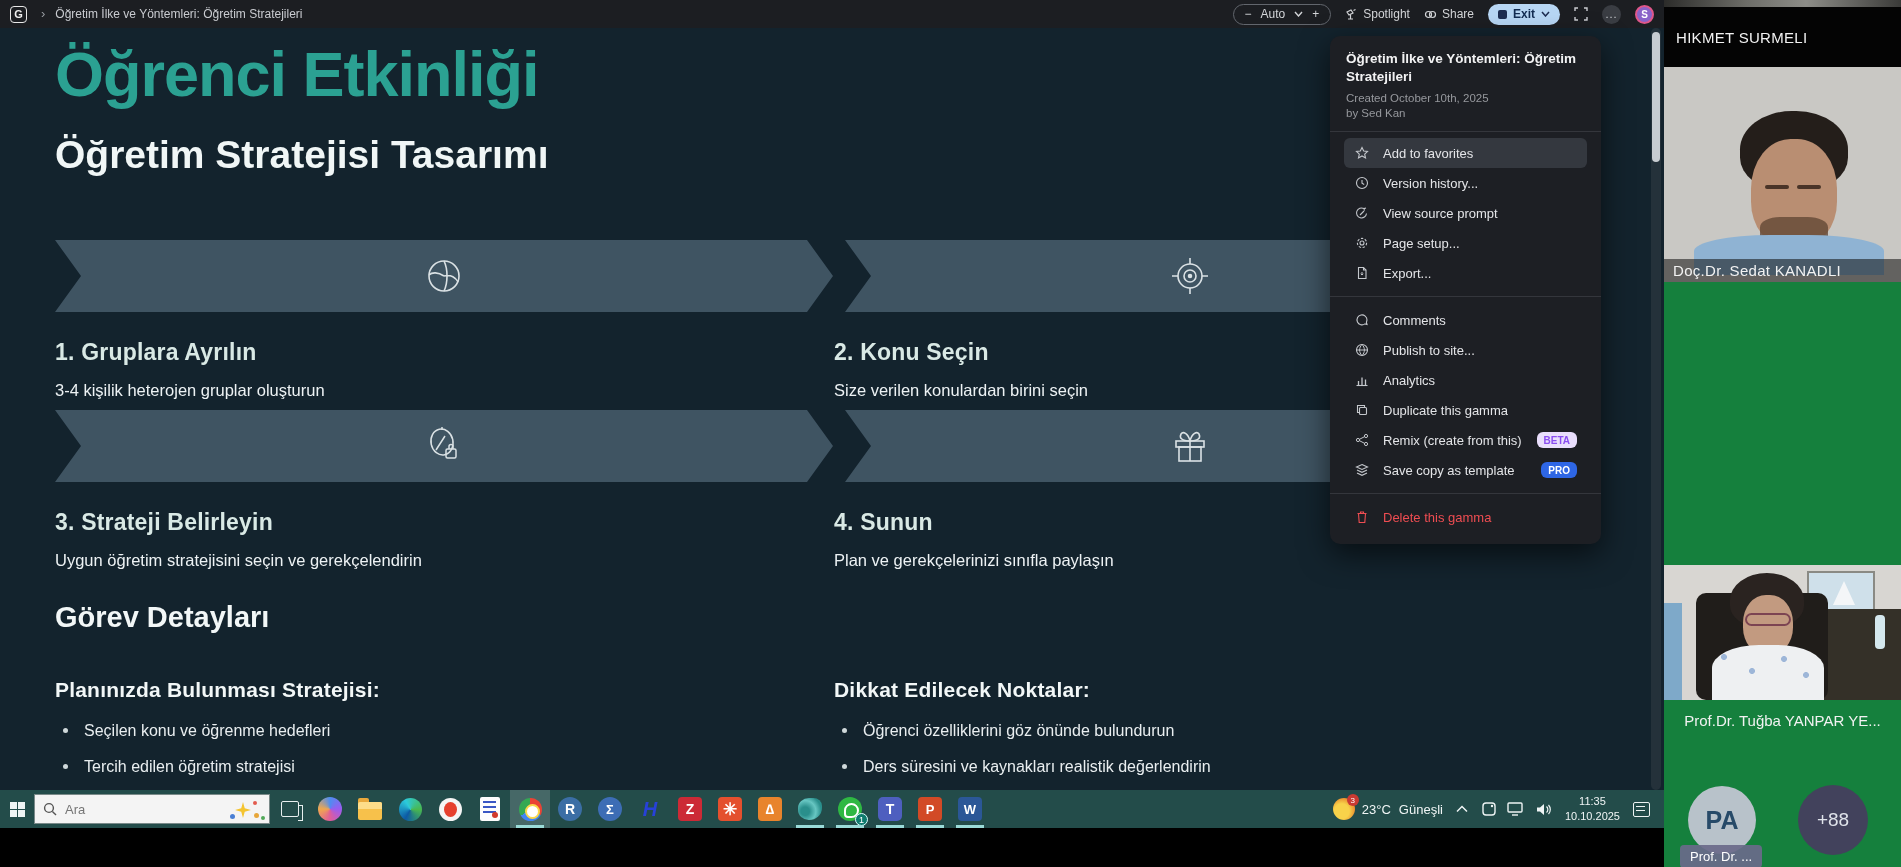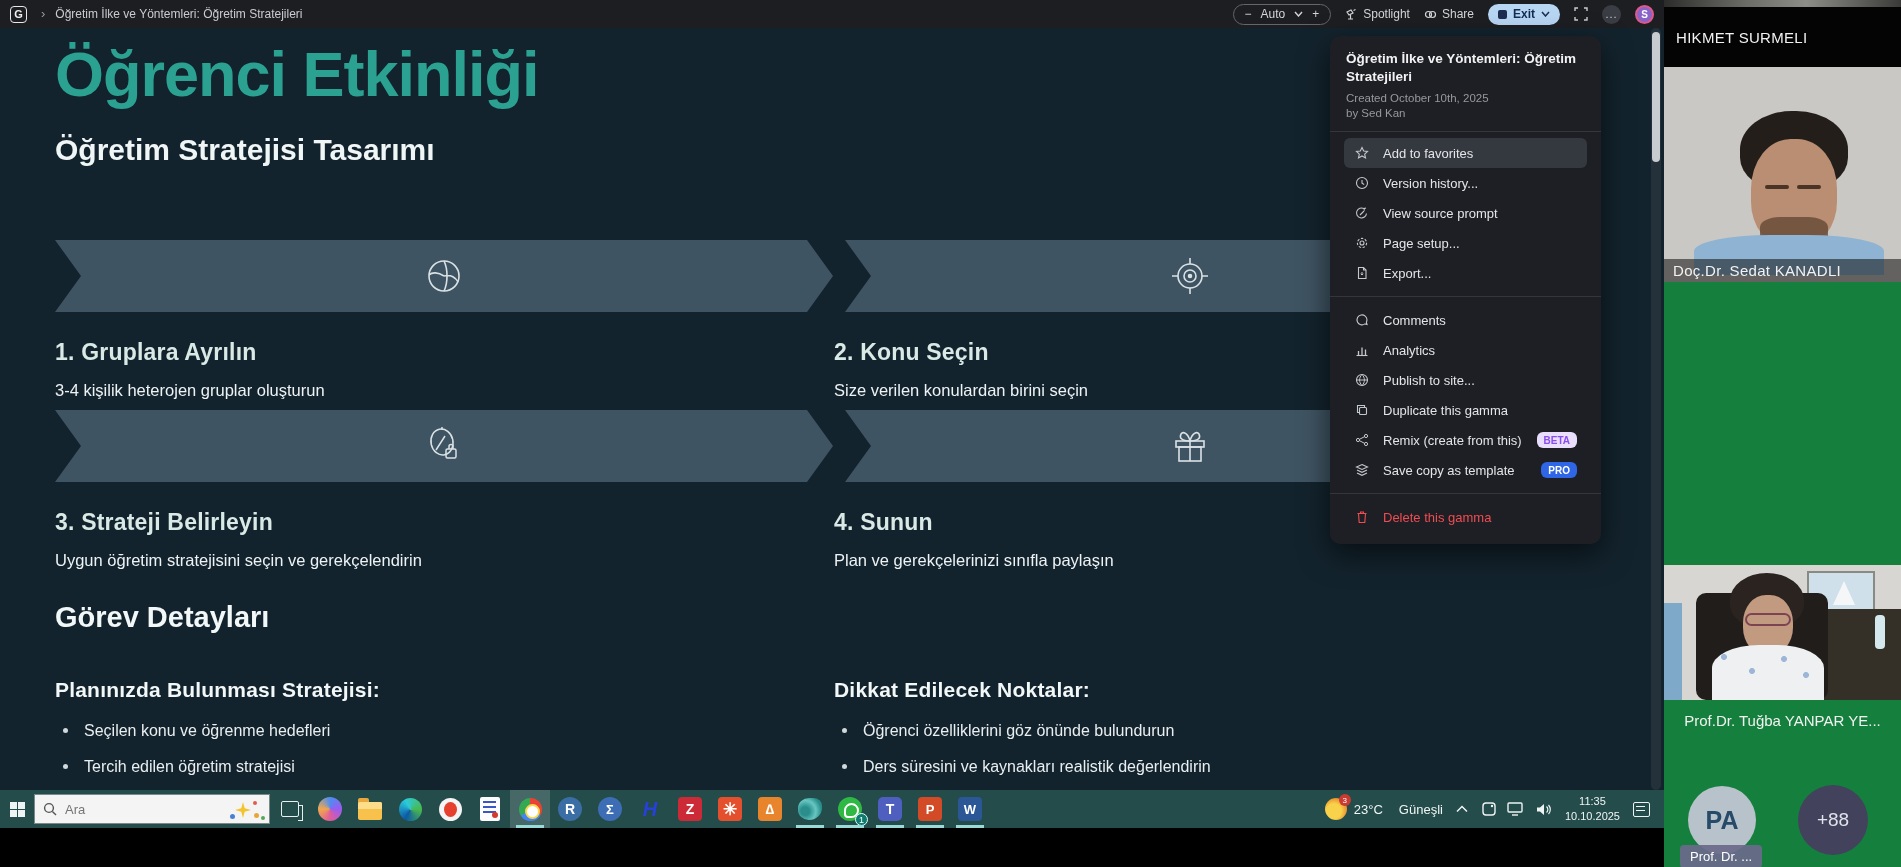--- a/index.html
+++ b/index.html
@@ -26,21 +26,21 @@
                height:21px; padding:0 10px; color:#132c52; font-size:12px; font-weight:700; }
   .exit-sq { width:9px; height:9px; background:#1d2c50; border-radius:2px; }
   .more-btn { width:19px; height:19px; border-radius:50%; background:#3a3d43; color:#cfd2d6;
               display:flex; align-items:center; justify-content:center; font-size:11px; letter-spacing:1px; }
   .avatar { width:19px; height:19px; border-radius:50%; background:#8a63c9; border:2px solid #e0578a;
             color:#fff; font-size:10px; font-weight:700; display:flex; align-items:center; justify-content:center; }
 
   
   .slide { position:absolute; left:0; top:28px; width:1664px; height:762px; background:#13232d; overflow:hidden; z-index:1; }
   .slide-title { position:absolute; left:55px; top:10px; font-size:63px; font-weight:600; letter-spacing:-1px; color:#2ba192; }
-  .slide-subtitle { position:absolute; left:55px; top:105px; font-size:30px; font-weight:700; color:#f0f6f6; }
+  .slide-subtitle { position:absolute; left:55px; top:105px; font-size:39px; font-weight:700; color:#f0f6f6; }
 
   .banner { position:absolute; height:72px; background:#3f5462; display:flex; align-items:center; justify-content:center;
             clip-path:polygon(0 0, calc(100% - 26px) 0, 100% 50%, calc(100% - 26px) 100%, 0 100%, 26px 50%); }
   .banner svg { display:block; opacity:.92; }
   .b1 { left:55px;  top:212px; width:778px; }
   .b2 { left:845px; top:212px; width:690px; }
   .b3 { left:55px;  top:382px; width:778px; }
   .b4 { left:845px; top:382px; width:690px; }
 
   .step-text { position:absolute; }
@@ -127,21 +127,21 @@
   .spss { background:#3d6db5; font-size:13px; }
   .hblue { color:#2741d8; font-style:italic; font-size:20px; font-weight:700; }
   .burst { background:#e4502e; border-radius:4px; font-size:17px; }
   .ofig { background:#e8842c; border-radius:4px; font-size:14px; }
 
   .tray { margin-left:auto; display:flex; align-items:center; gap:13px; padding-right:14px; color:#f0f5f5; }
   .weather { display:flex; align-items:center; gap:7px; }
   .sun { width:22px; height:22px; border-radius:50%; background:radial-gradient(circle at 40% 60%, #f8d24a 40%, #e8862c 75%); position:relative; }
   .sunbadge { position:absolute; right:-4px; top:-4px; width:12px; height:12px; border-radius:50%; background:#c93a32;
               color:#fff; font-size:8px; display:flex; align-items:center; justify-content:center; }
-  .wtxt { font-size:13px; display:flex; gap:16px;text-align:right; }
+  .wtxt { font-size:13px; display:flex; gap:8px;text-align:right; }
   .trayic { display:flex; align-items:center; gap:10px; }
   .clock { text-align:center; font-size:11px; line-height:1.35; }
   .note { width:17px; height:15px; border:1.5px solid #eef4f4; border-radius:2px; position:relative; }
   .note:after { content:""; position:absolute; left:2px; top:3px; width:9px; height:1.5px; background:#eef4f4; box-shadow:0 4px 0 #eef4f4; }
 
   
   .panel { position:absolute; left:1664px; top:0; width:237px; height:867px; background:#15803d; overflow:hidden; }
   .sliver { position:absolute; left:0; top:0; width:237px; height:7px;
             background:linear-gradient(90deg,#2c2c2a,#6d6d68 35%,#8d8d88 60%,#3a3a38); }
   .tile-name-only { position:absolute; left:0; top:7px; width:237px; height:60px; background:#040404;
@@ -389,34 +389,34 @@
           <span class="mi">
               <svg width="14" height="14" viewBox="0 0 14 14">
                 <path d="M12 7a5 5 0 1 0-2 3.9l2 .6-.6-2z" fill="none" stroke="#c4c7cc" stroke-width="1.1"></path>
               </svg>
             </span>
           <span>Comments</span>
         </div>
         <div class="menu-item">
           <span class="mi">
               <svg width="14" height="14" viewBox="0 0 14 14">
+                <circle cx="7" cy="7" r="5.5" fill="none" stroke="#c4c7cc" stroke-width="1.1"></circle>
+                <path d="M1.5 7h11M7 1.5c-3.2 3.2-3.2 7.8 0 11M7 1.5c3.2 3.2 3.2 7.8 0 11" fill="none" stroke="#c4c7cc" stroke-width="1"></path>
+              </svg>
+            </span>
+          <span>Publish to site...</span>
+        </div>
+        <div class="menu-item">
+          <span class="mi">
+              <svg width="14" height="14" viewBox="0 0 14 14">
                 <path d="M1.5 12.5h11" stroke="#c4c7cc" stroke-width="1.1"></path>
                 <path d="M3.5 12V8M7 12V4.5M10.5 12V6.5" stroke="#c4c7cc" stroke-width="1.3"></path>
               </svg>
             </span>
           <span>Analytics</span>
-        </div>
-        <div class="menu-item">
-          <span class="mi">
-              <svg width="14" height="14" viewBox="0 0 14 14">
-                <circle cx="7" cy="7" r="5.5" fill="none" stroke="#c4c7cc" stroke-width="1.1"></circle>
-                <path d="M1.5 7h11M7 1.5c-3.2 3.2-3.2 7.8 0 11M7 1.5c3.2 3.2 3.2 7.8 0 11" fill="none" stroke="#c4c7cc" stroke-width="1"></path>
-              </svg>
-            </span>
-          <span>Publish to site...</span>
         </div>
         <div class="menu-item">
           <span class="mi">
               <svg width="14" height="14" viewBox="0 0 14 14">
                 <rect x="4.5" y="4.5" width="7" height="7" rx="1" fill="none" stroke="#c4c7cc" stroke-width="1.1"></rect>
                 <path d="M9.5 4.5v-2h-7v7h2" fill="none" stroke="#c4c7cc" stroke-width="1.1"></path>
               </svg>
             </span>
           <span>Duplicate this gamma</span>
         </div>

